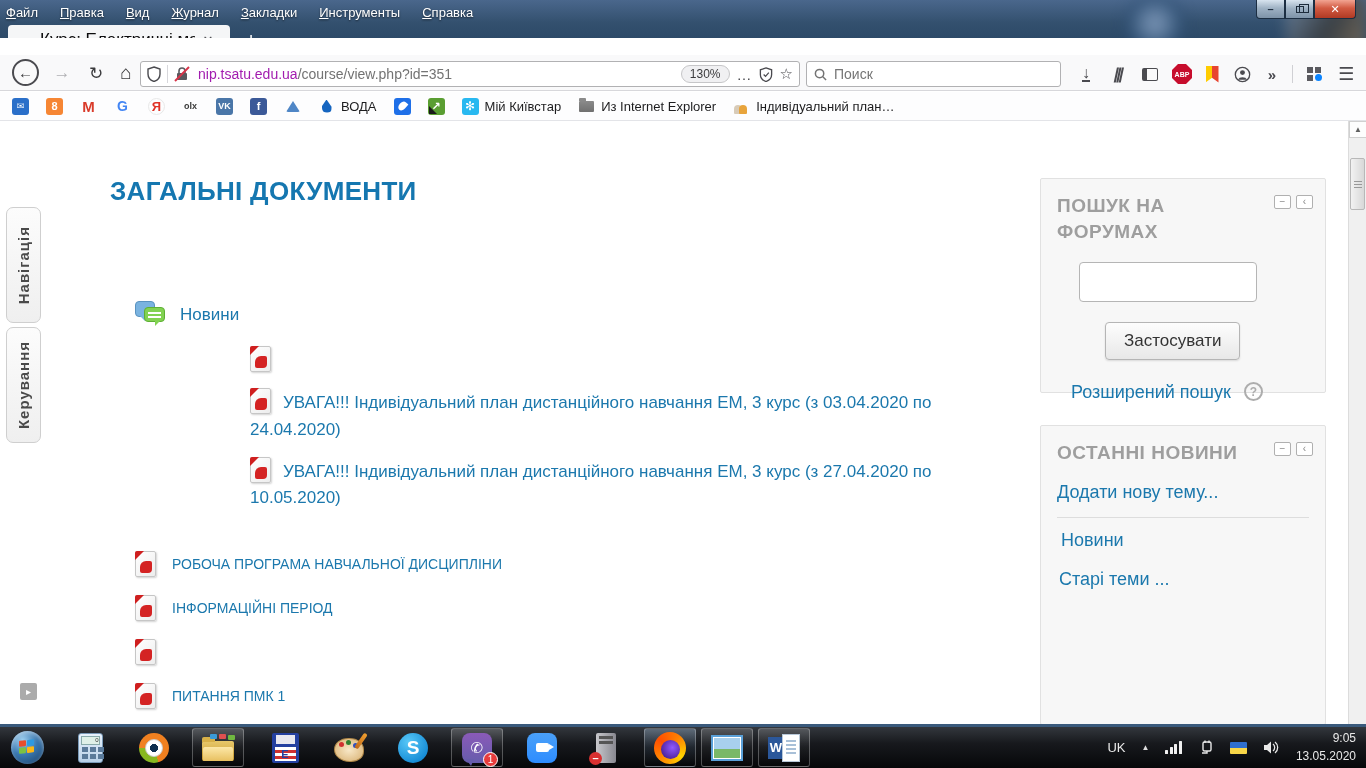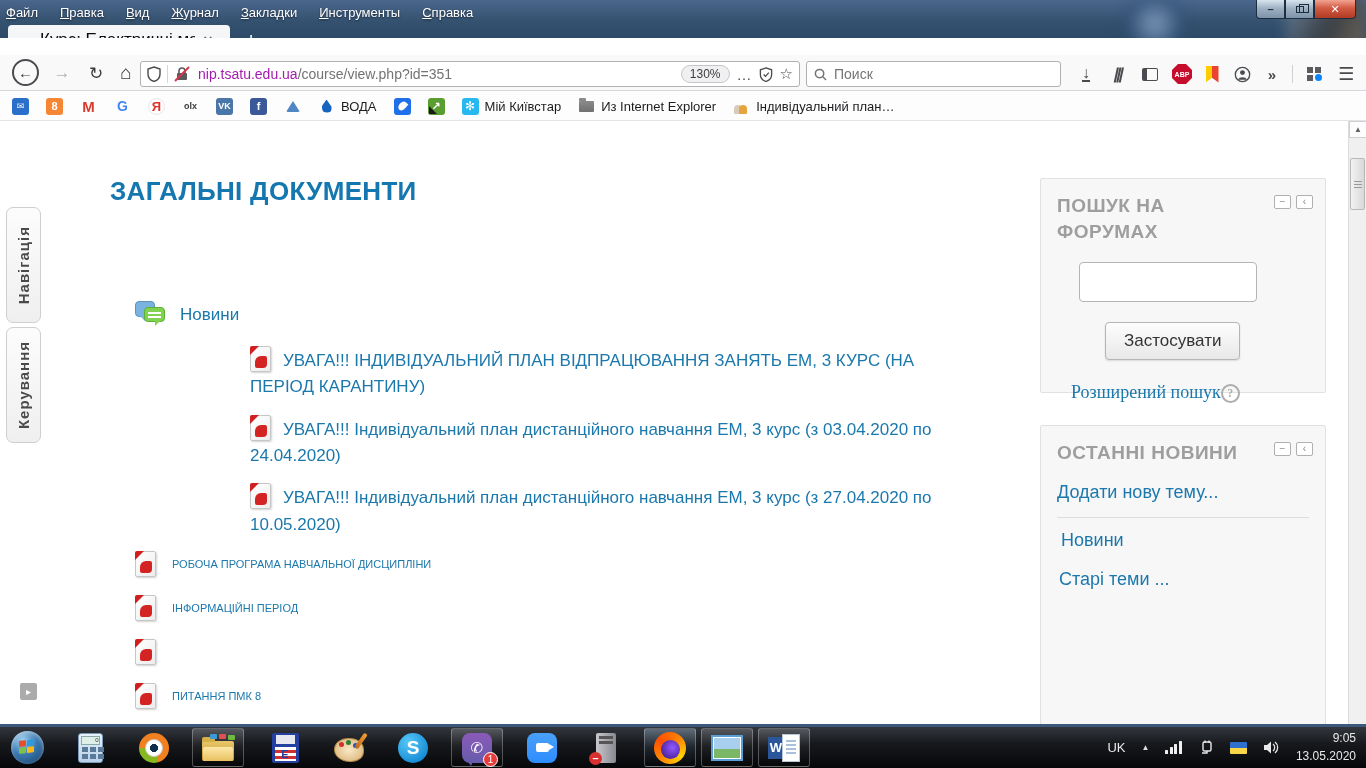--- a/index.html
+++ b/index.html
@@ -117,31 +117,31 @@
   .forum-icon .b2::after { content:''; position:absolute; right:3px; bottom:-5px; border-right:6px solid transparent; border-top:6px solid #82d252; }
 
   .pdficon { display:inline-block; width:21px; height:26px; background:linear-gradient(135deg,#ffffff,#ededed); border:1px solid #c6c6c6; border-radius:2px; box-shadow:1px 1px 2px rgba(0,0,0,.18); position:relative; vertical-align:-6px; }
   .pdficon::before { content:''; position:absolute; left:-1px; top:-1px; width:0; height:0; border-top:9px solid #cf1f1f; border-right:9px solid transparent; border-radius:2px 0 0 0; }
   .pdficon::after { content:''; position:absolute; left:4px; top:9px; width:12px; height:12px; background:#d42323; border-radius:6px 2px 4px 2px; }
 
   #news-docs { position:absolute; left:140px; top:170px; width:700px; }
   .ndoc { font-size:17px; line-height:1.55; margin-bottom:14px; color:#1b78ad; }
   .ndoc .pdficon { margin-right:12px; }
   #docs { position:absolute; left:25px; top:375px; width:800px; }
-  .doc-row { display:flex; align-items:center; gap:16px; font-size:11px; height:26px; margin-bottom:18px; }
+  .doc-row { display:flex; align-items:center; gap:16px; font-size:14px; height:26px; margin-bottom:18px; }
 
   
   .rblock { left:1040px; width:286px; background:#f7f7f7; border:1px solid #e1e1e1; border-radius:2px; padding:14px 16px; }
   .rblock-title { font-size:19px; font-weight:bold; color:#9e9e9e; letter-spacing:.5px; line-height:1.35; width:200px; }
   .blk-ctrls { position:absolute; right:12px; top:16px; display:flex; gap:5px; }
   .blk-btn { width:17px; height:14px; border:1px solid #b0b0b0; background:#fff; border-radius:2px; color:#8a8a8a; font-size:10px; line-height:12px; text-align:center; }
   #search-block { top:57px; height:215px; }
   #forum-search-input { margin:18px 0 0 22px; width:178px; height:40px; border:1px solid #b5b5b5; border-radius:4px; background:#fff; outline:none; font-size:16px; padding:0 8px; }
   #apply-btn { display:block; margin:20px 0 0 48px; padding:8px 18px; font-size:17px; color:#333; background:linear-gradient(#fdfdfd,#e8e8e8); border:1px solid #b5b5b5; border-radius:4px; box-shadow:0 1px 2px rgba(0,0,0,.12); font-family:inherit; }
-  #adv-row { margin:22px 0 0 14px; display:flex; align-items:flex-end; gap:0; font-size:18px;font-family:Liberation Serif, serif; }
+  #adv-row { margin:22px 0 0 14px; display:flex; align-items:flex-start; gap:13px; font-size:18px; }
   .help-circle { width:19px; height:19px; border:2px solid #adadad; border-radius:50%; color:#adadad; font-size:12px; font-weight:bold; display:flex; align-items:center; justify-content:center; }
   #news-block { top:304px; height:300px; }
   #add-topic { display:block; margin-top:16px; font-size:18px; }
   .news-divider { border:none; border-top:1px solid #ddd; margin:14px 0 12px; }
   .news-title { font-size:18px; display:block; margin:2px 0 6px 4px; }
   .news-meta { font-size:15.5px; color:#3c3c3c; line-height:1.8; margin-left:4px; width:240px; }
   #old-topics { display:block; margin:18px 0 0 2px; font-size:18px; }
 
   
   #pg-scroll { left:1348px; top:121px; width:18px; height:603px; background:#f0f0f0; border-left:1px solid #dcdcdc; }
@@ -392,21 +392,21 @@
     <div id="forum-row">
       <span class="forum-icon">
           <span class="b1"></span>
           <span class="b2"></span>
         </span>
       <a class="mlink" href="#">Новини</a>
     </div>
 
     <div id="news-docs">
 
-        <div class="ndoc"><span class="pdficon"></span><a class="mlink" href="#">УВАГА!!! ІНДИВІДУАЛЬНИЙ ПЛАН ВІДПРАЦЮВАННЯ ЗАНЯТЬ ЕМ, 3 КУРС (НА ПЕРІОД КАРАНТИНУ)</a></div>
+        <div class="ndoc"><span class="pdficon"></span></div>
 
         <div class="ndoc"><span class="pdficon"></span><a class="mlink" href="#">УВАГА!!! Індивідуальний план дистанційного навчання ЕМ, 3 курс (з 03.04.2020 по 24.04.2020)</a></div>
 
         <div class="ndoc"><span class="pdficon"></span><a class="mlink" href="#">УВАГА!!! Індивідуальний план дистанційного навчання ЕМ, 3 курс (з 27.04.2020 по 10.05.2020)</a></div>
       </div>
 
     <div id="docs">
 
         <div class="doc-row">
           <span class="pdficon"></span>
@@ -417,21 +417,21 @@
           <span class="pdficon"></span>
           <a class="mlink" href="#">ІНФОРМАЦІЙНІ ПЕРІОД</a>
         </div>
 
         <div class="doc-row">
           <span class="pdficon"></span>
         </div>
 
         <div class="doc-row">
           <span class="pdficon"></span>
-          <a class="mlink" href="#">ПИТАННЯ ПМК 8</a>
+          <a class="mlink" href="#">ПИТАННЯ ПМК 1</a>
         </div>
 
         <div class="doc-row">
           <span class="pdficon"></span>
           <a class="mlink" href="#">ПИТАННЯ ПМК 2</a>
         </div>
       </div>
 
   </div>
 

